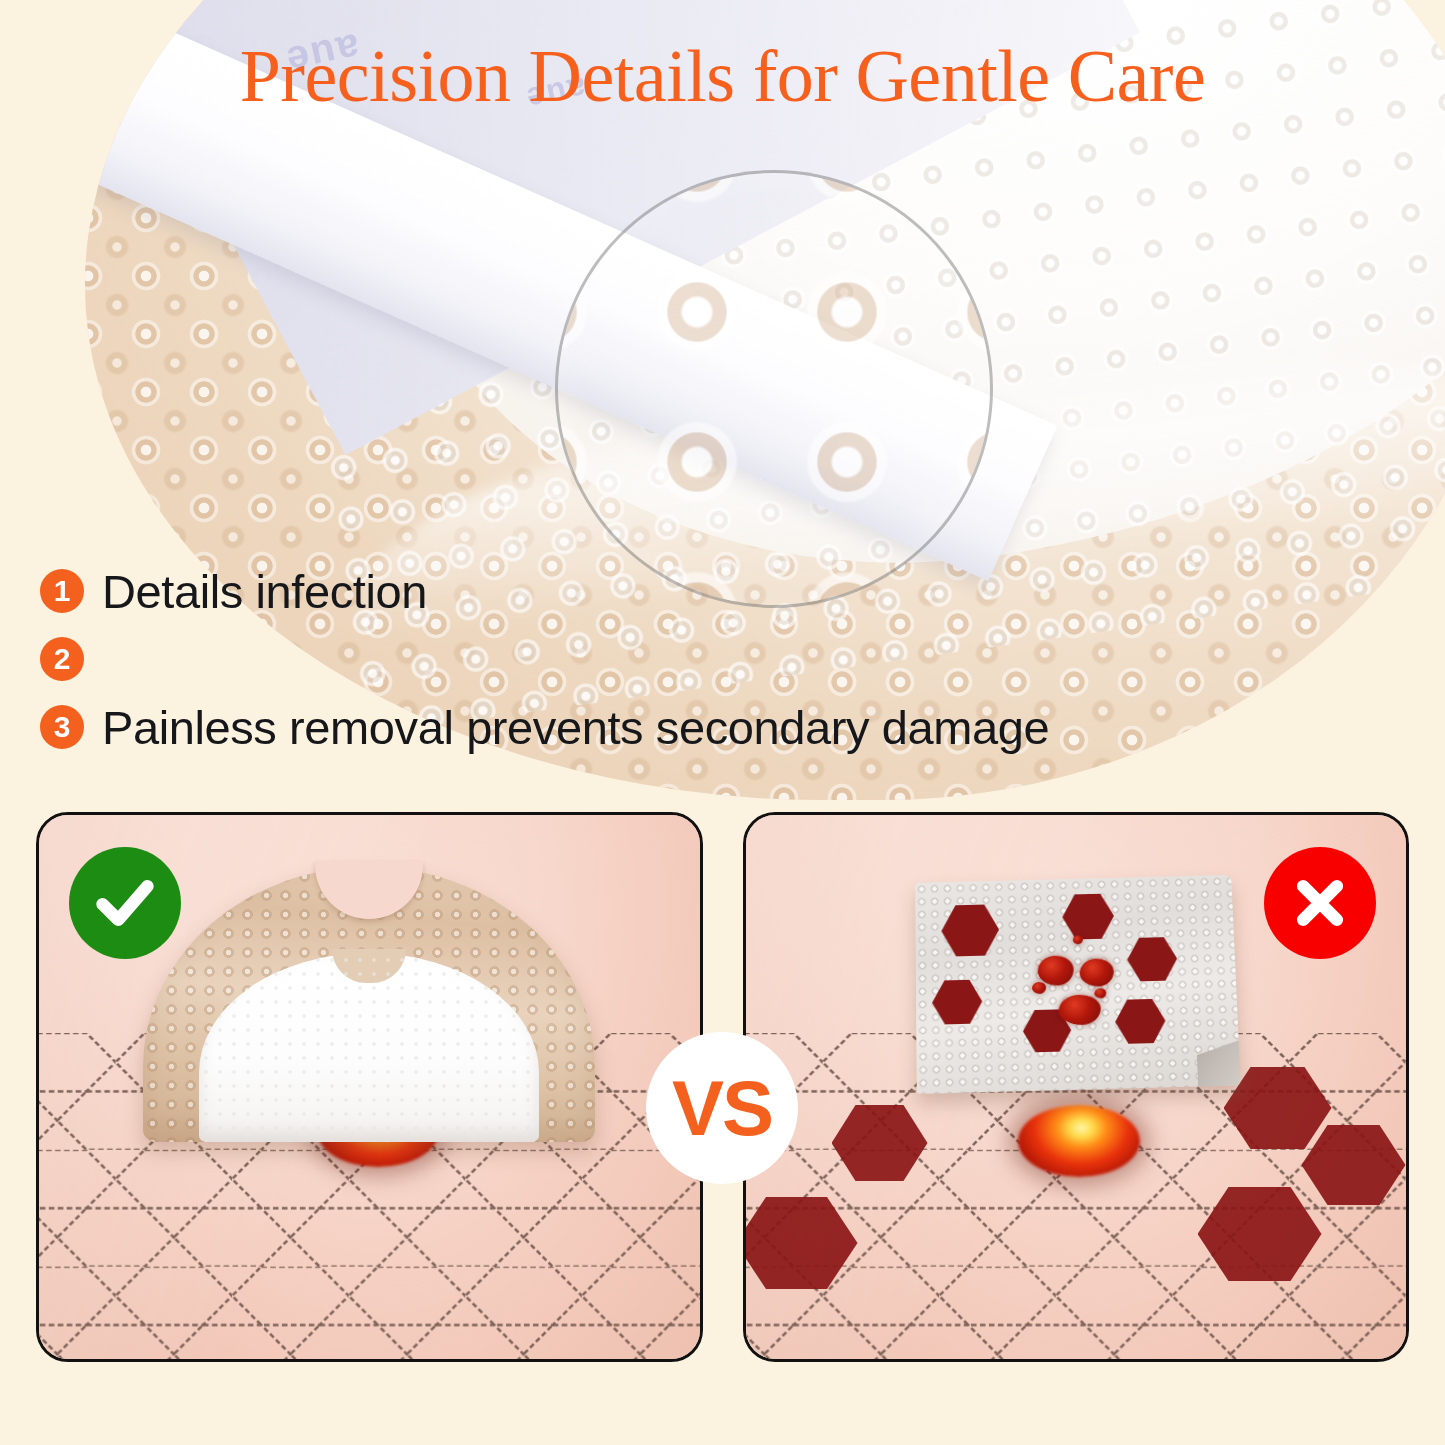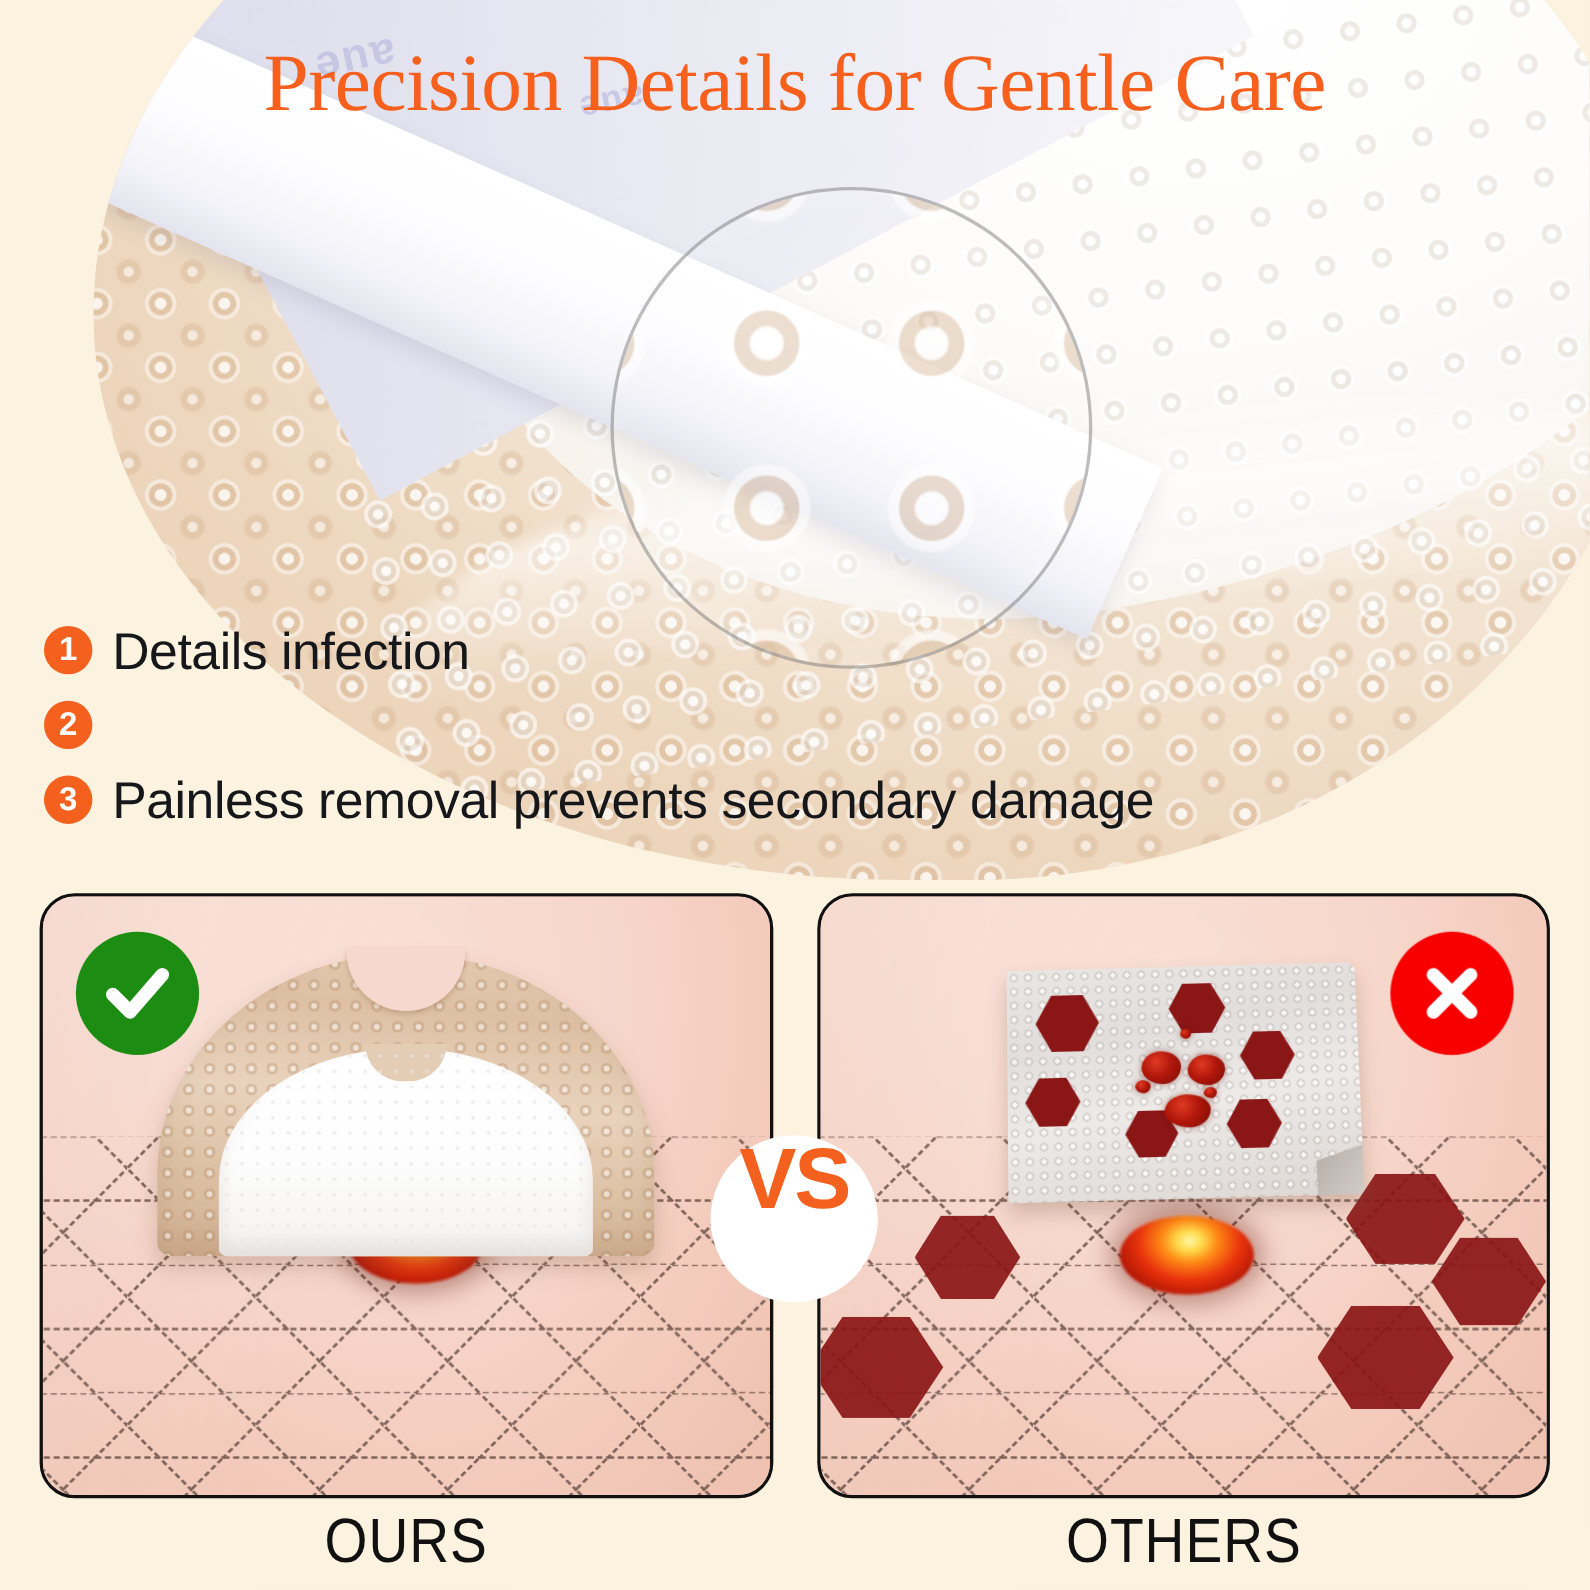--- a/index.html
+++ b/index.html
@@ -366,20 +366,21 @@
   .vs-circle {
     position: absolute;
     left: 722px;
     top: 1108px;
     transform: translate(-50%, -50%);
     width: 152px;
     height: 152px;
     border-radius: 50%;
     background: #ffffff;
     display: flex;
+    align-items: center;
     justify-content: center;
     z-index: 12;
   }
   .vs-text {
     color: #f4601e;
     font-size: 78px;
     font-weight: bold;
     letter-spacing: -2px;
     line-height: 1;
   }
@@ -518,18 +519,14 @@
         </svg>
       </div>
     </div>
 
   </div>
 
   <div class="vs-circle">
     <span class="vs-text">VS</span>
   </div>
 
-  <div class="captions">
-    <div class="caption">OURS</div>
-    <div class="caption">OTHERS</div>
-  </div>
 
 </div>
 
 </body></html>

